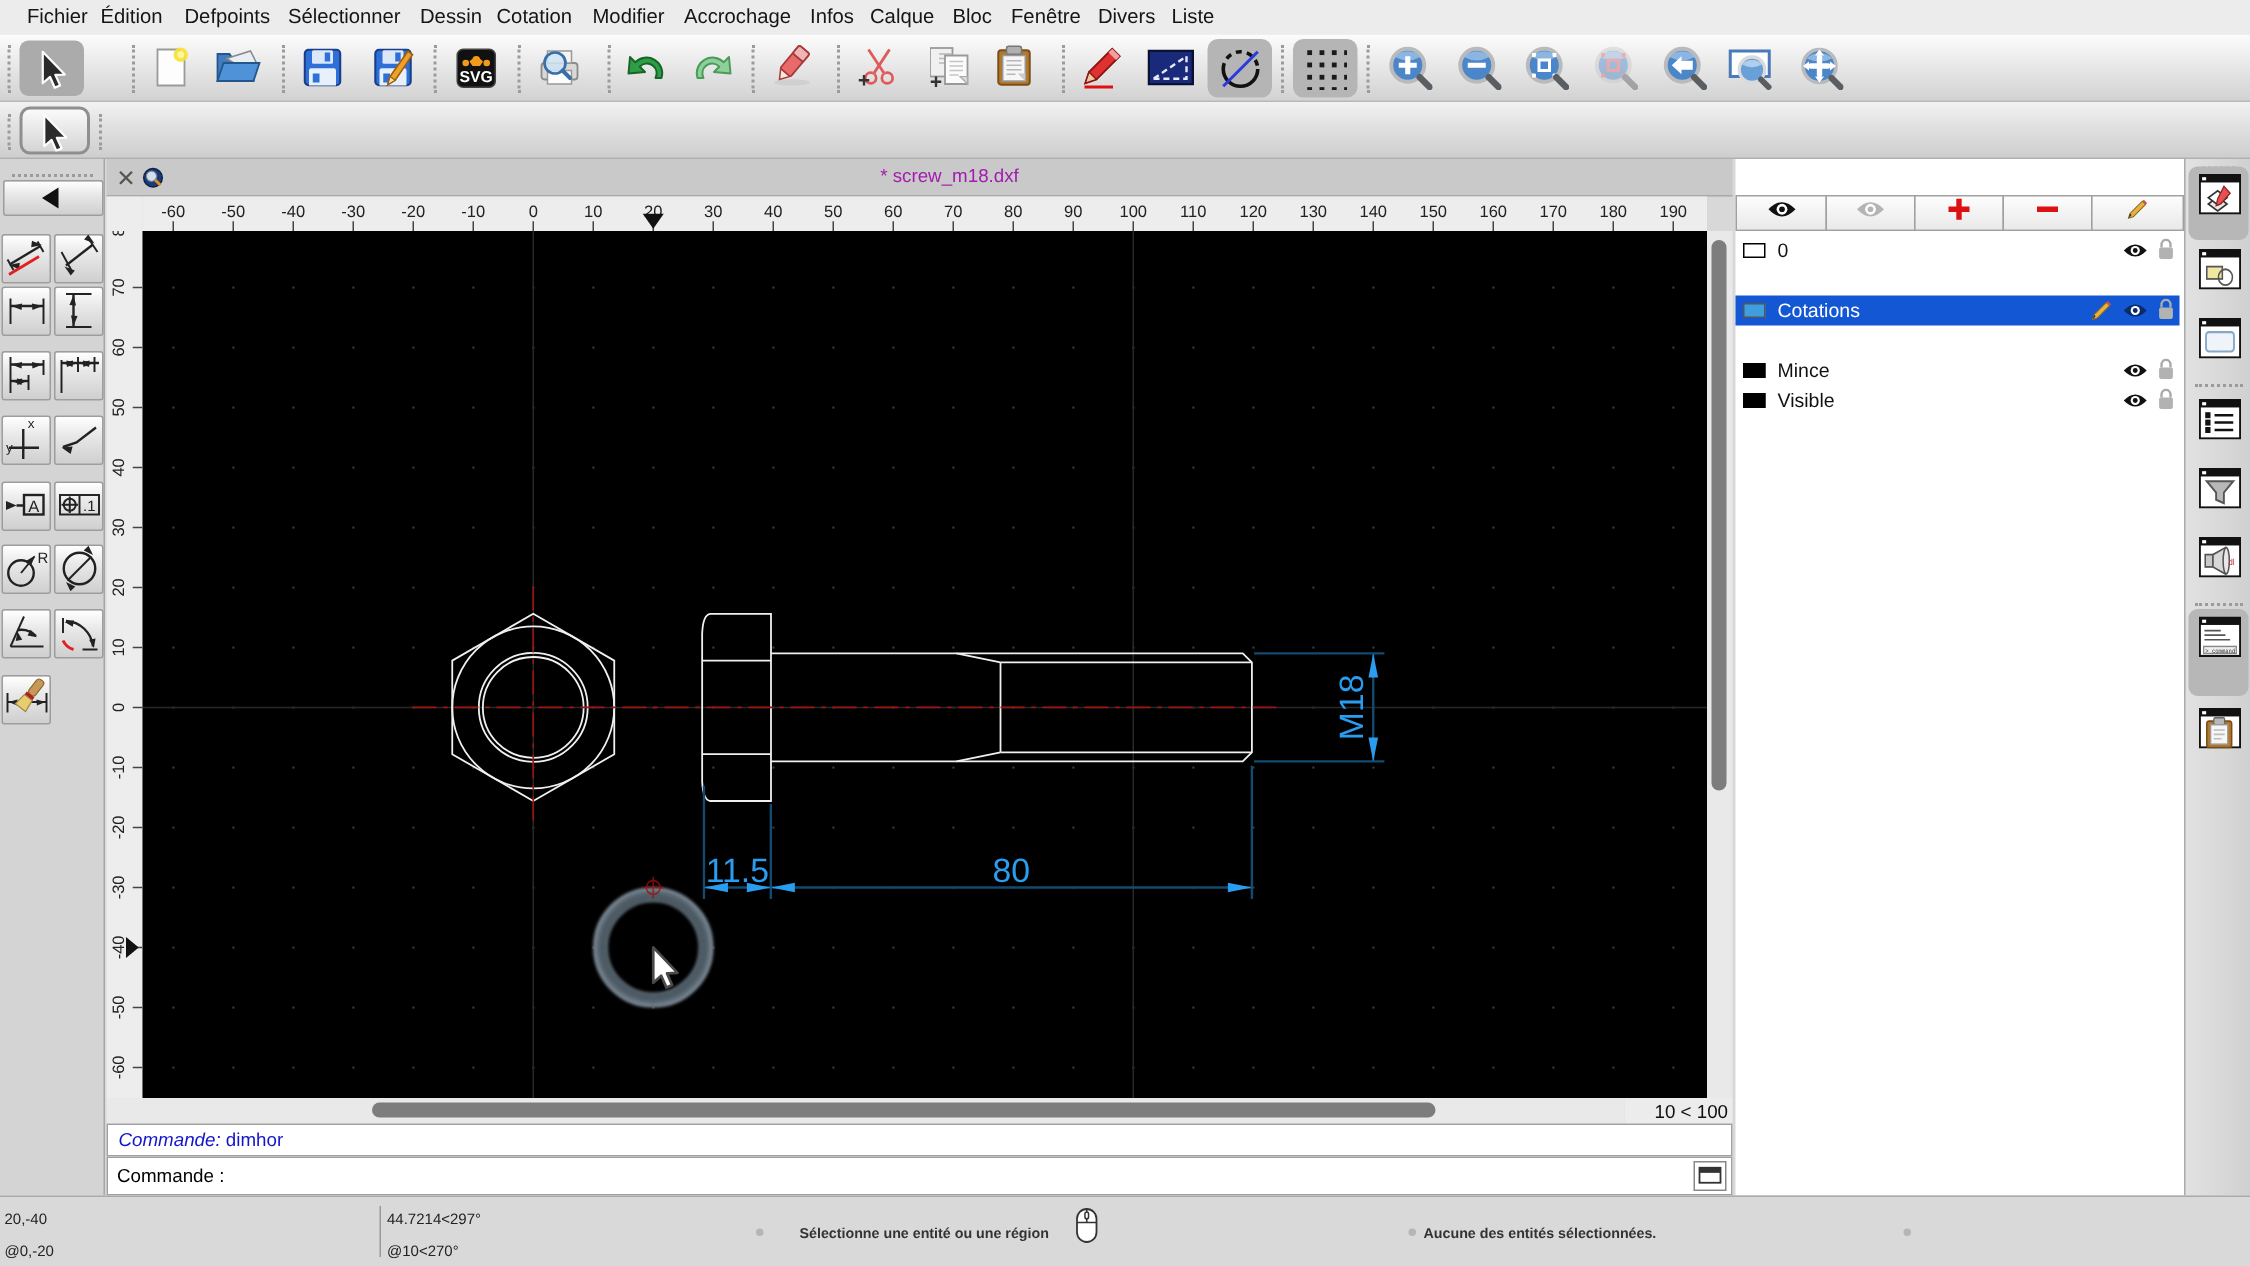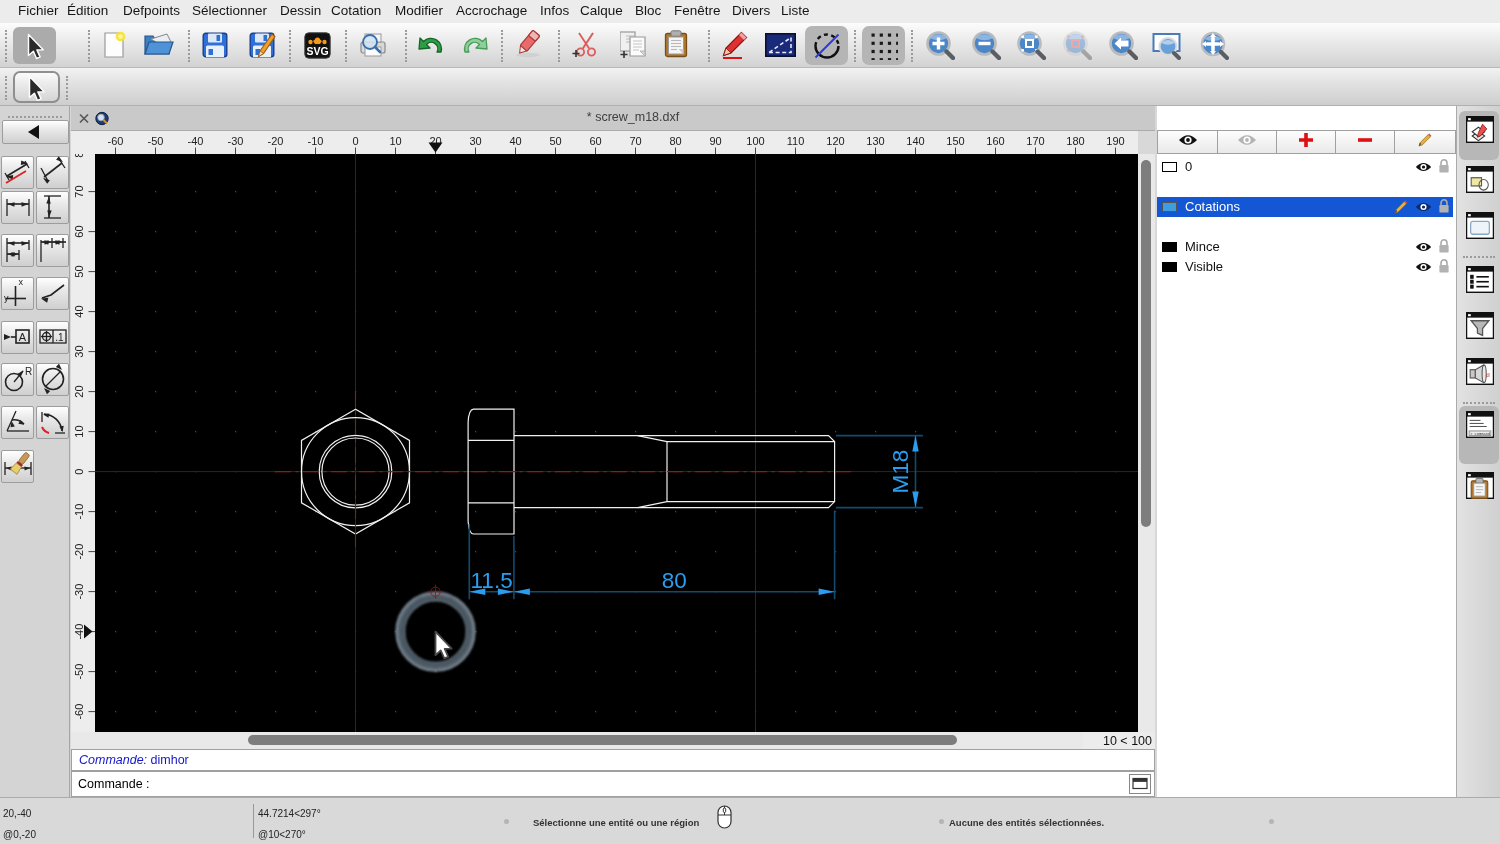--- a/index.html
+++ b/index.html
@@ -428,21 +428,21 @@
         </g>
       </svg></div>
   </div>
 <div id="tabbar" class="abs">
 <svg width="40" height="25" style="position:absolute;left:0;top:0">
 <path d="M9,8.5 L17,16.5 M17,8.5 L9,16.5" stroke="#555" stroke-width="1.6"></path>
 <circle cx="31" cy="12.5" r="6.2" fill="#1a3a7a" stroke="#0c2248" stroke-width="1"></circle>
 <circle cx="30" cy="11.5" r="3.4" fill="#cfe2f4" stroke="#888" stroke-width="0.8"></circle>
 <line x1="32.5" y1="14" x2="36" y2="17.5" stroke="#e09020" stroke-width="2"></line>
 </svg>
-<div style="position:absolute;left:422px;top:4px;width:280px;text-align:center;font-size:12.5px;color:#404040">* screw_m18.dxf</div>
+<div style="position:absolute;left:422px;top:4px;width:280px;text-align:center;font-size:12.5px;color:#a21caf">* screw_m18.dxf</div>
   </div>
 <div id="corner" class="abs"></div>
 <div id="hruler" class="abs"><svg width="1043" height="23">
       <line x1="20.5" y1="16.5" x2="20.5" y2="23" stroke="#444" stroke-width="1"></line>
       <text x="20.5" y="13.5" font-size="11" fill="#222" text-anchor="middle" font-family="Liberation Sans, sans-serif">-60</text>
       <line x1="60.5" y1="16.5" x2="60.5" y2="23" stroke="#444" stroke-width="1"></line>
       <text x="60.5" y="13.5" font-size="11" fill="#222" text-anchor="middle" font-family="Liberation Sans, sans-serif">-50</text>
       <line x1="100.5" y1="16.5" x2="100.5" y2="23" stroke="#444" stroke-width="1"></line>
       <text x="100.5" y="13.5" font-size="11" fill="#222" text-anchor="middle" font-family="Liberation Sans, sans-serif">-40</text>
       <line x1="140.5" y1="16.5" x2="140.5" y2="23" stroke="#444" stroke-width="1"></line>

